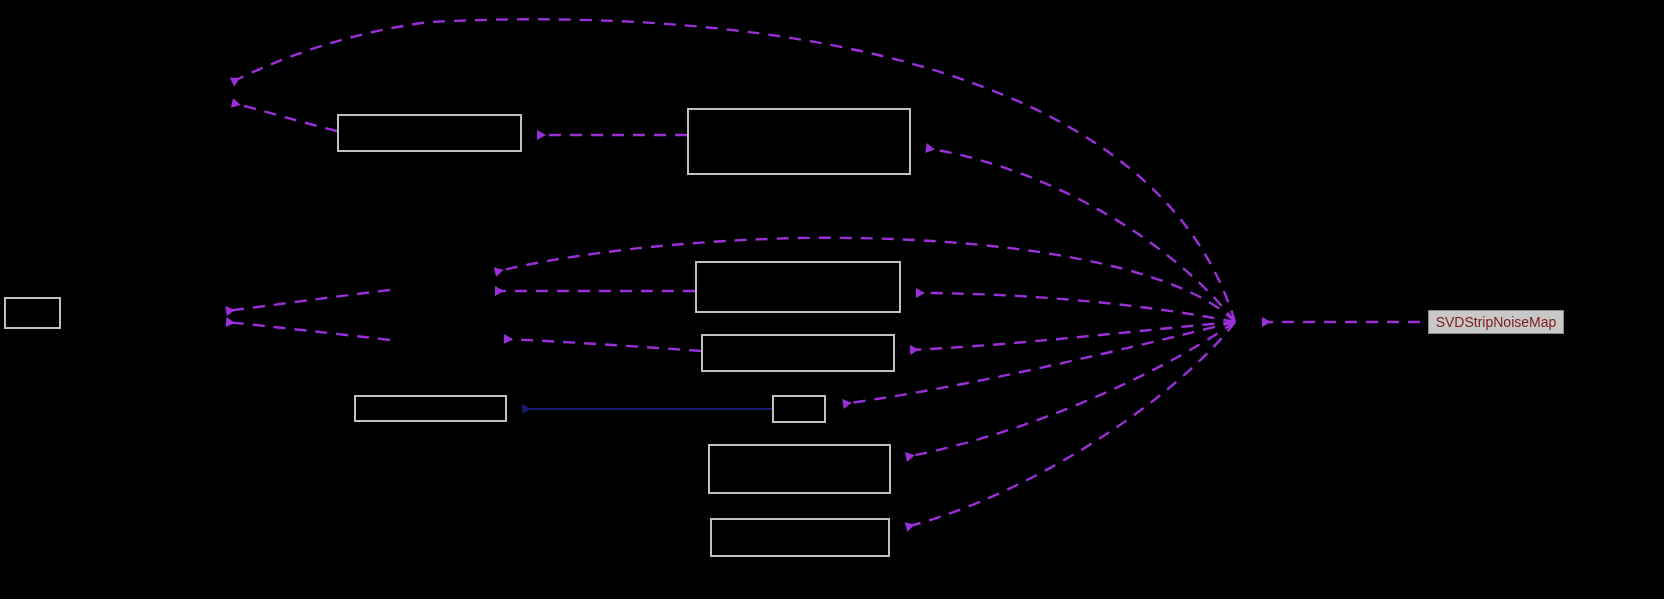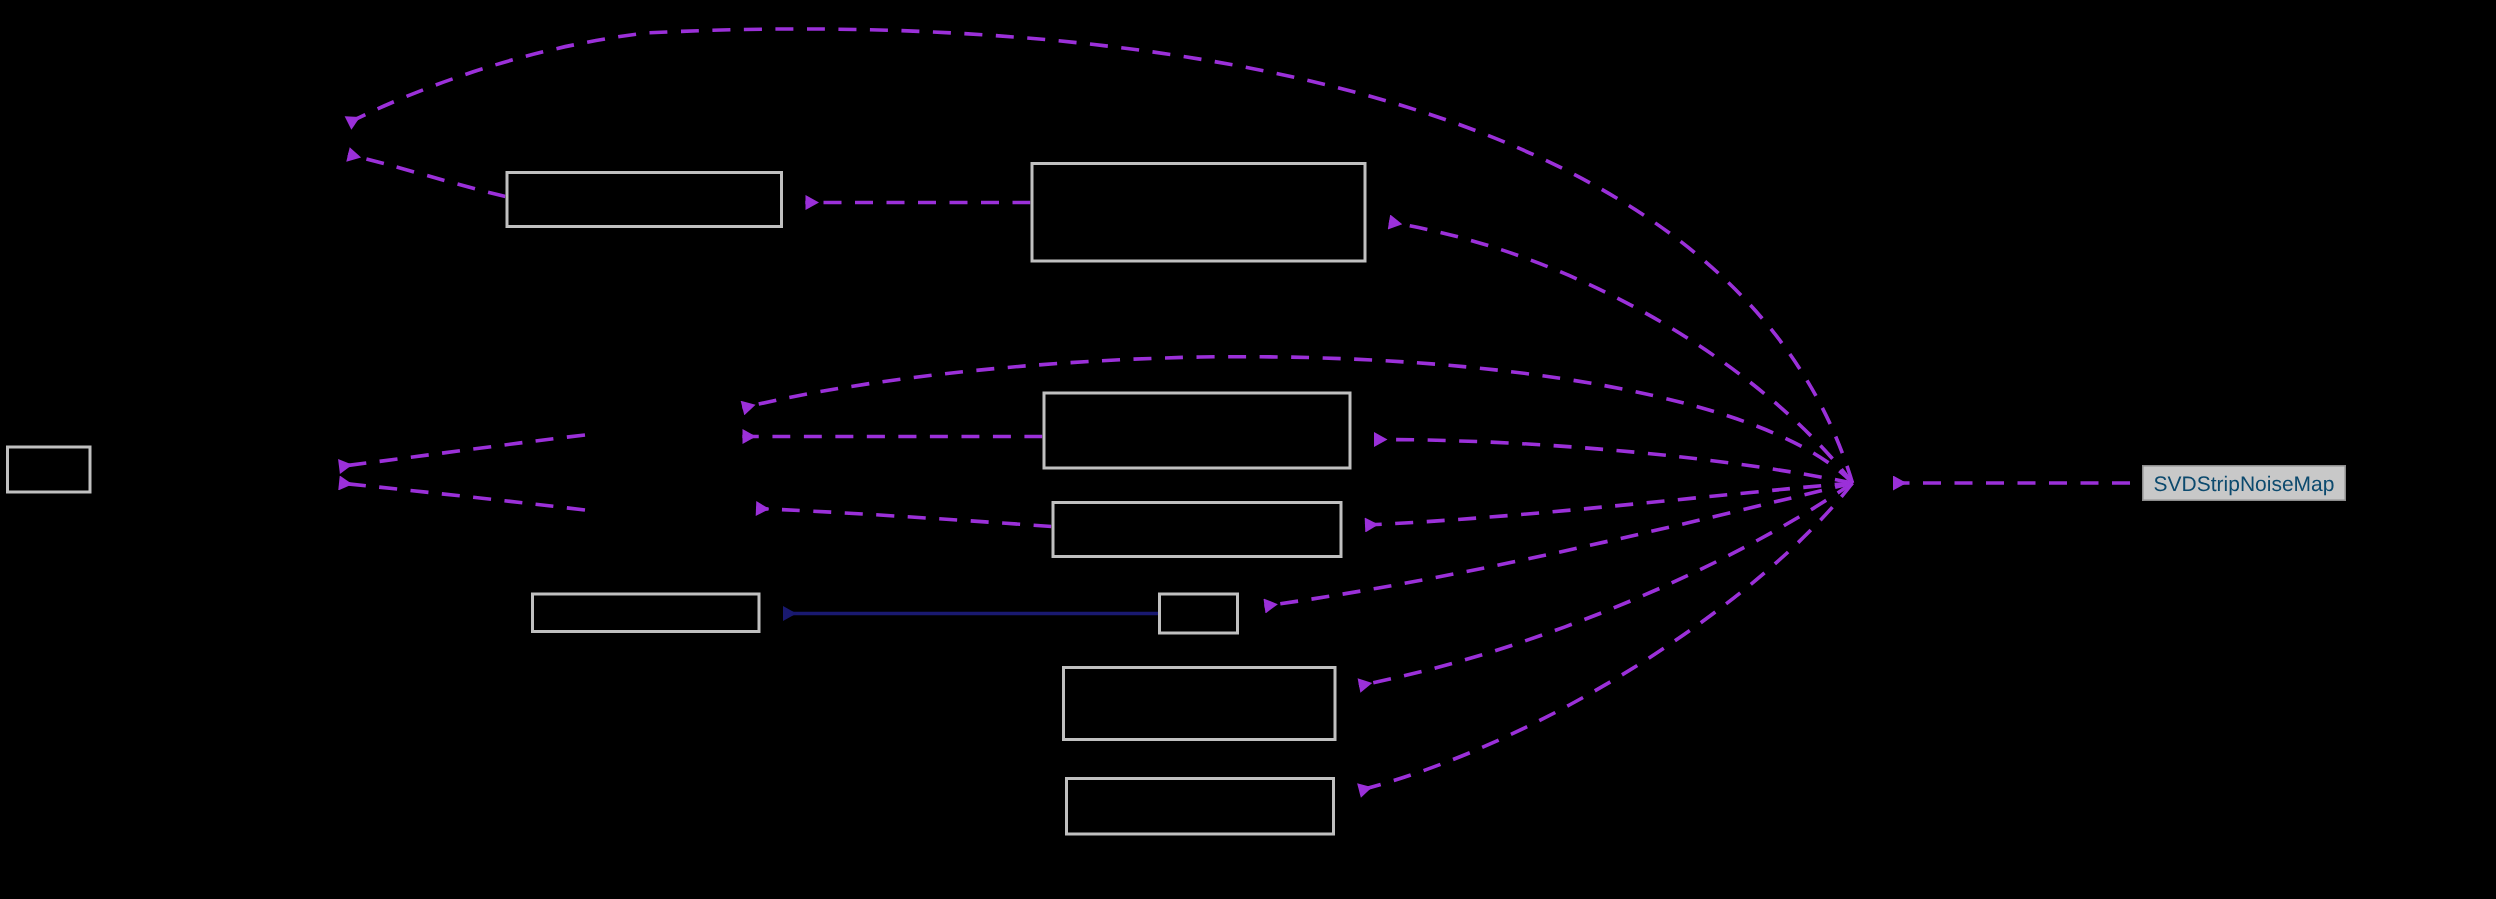--- a/index.html
+++ b/index.html
@@ -36,21 +36,21 @@
     font-size: 14px;
     line-height: 1;
     display: flex;
     align-items: center;
     justify-content: center;
     white-space: nowrap;
     overflow: hidden;
   }
   .node.root {
     background: #c8c8c8;
-    color: #0c4a6e;
+    color: #7f1d1d;
     border: 1px solid #8c8c8c;
   }
 </style>
 </head>
 <body>
 
 <div id="graph-root">
 
   <svg id="edge-layer" viewBox="0 0 1664 599">
     <defs>

